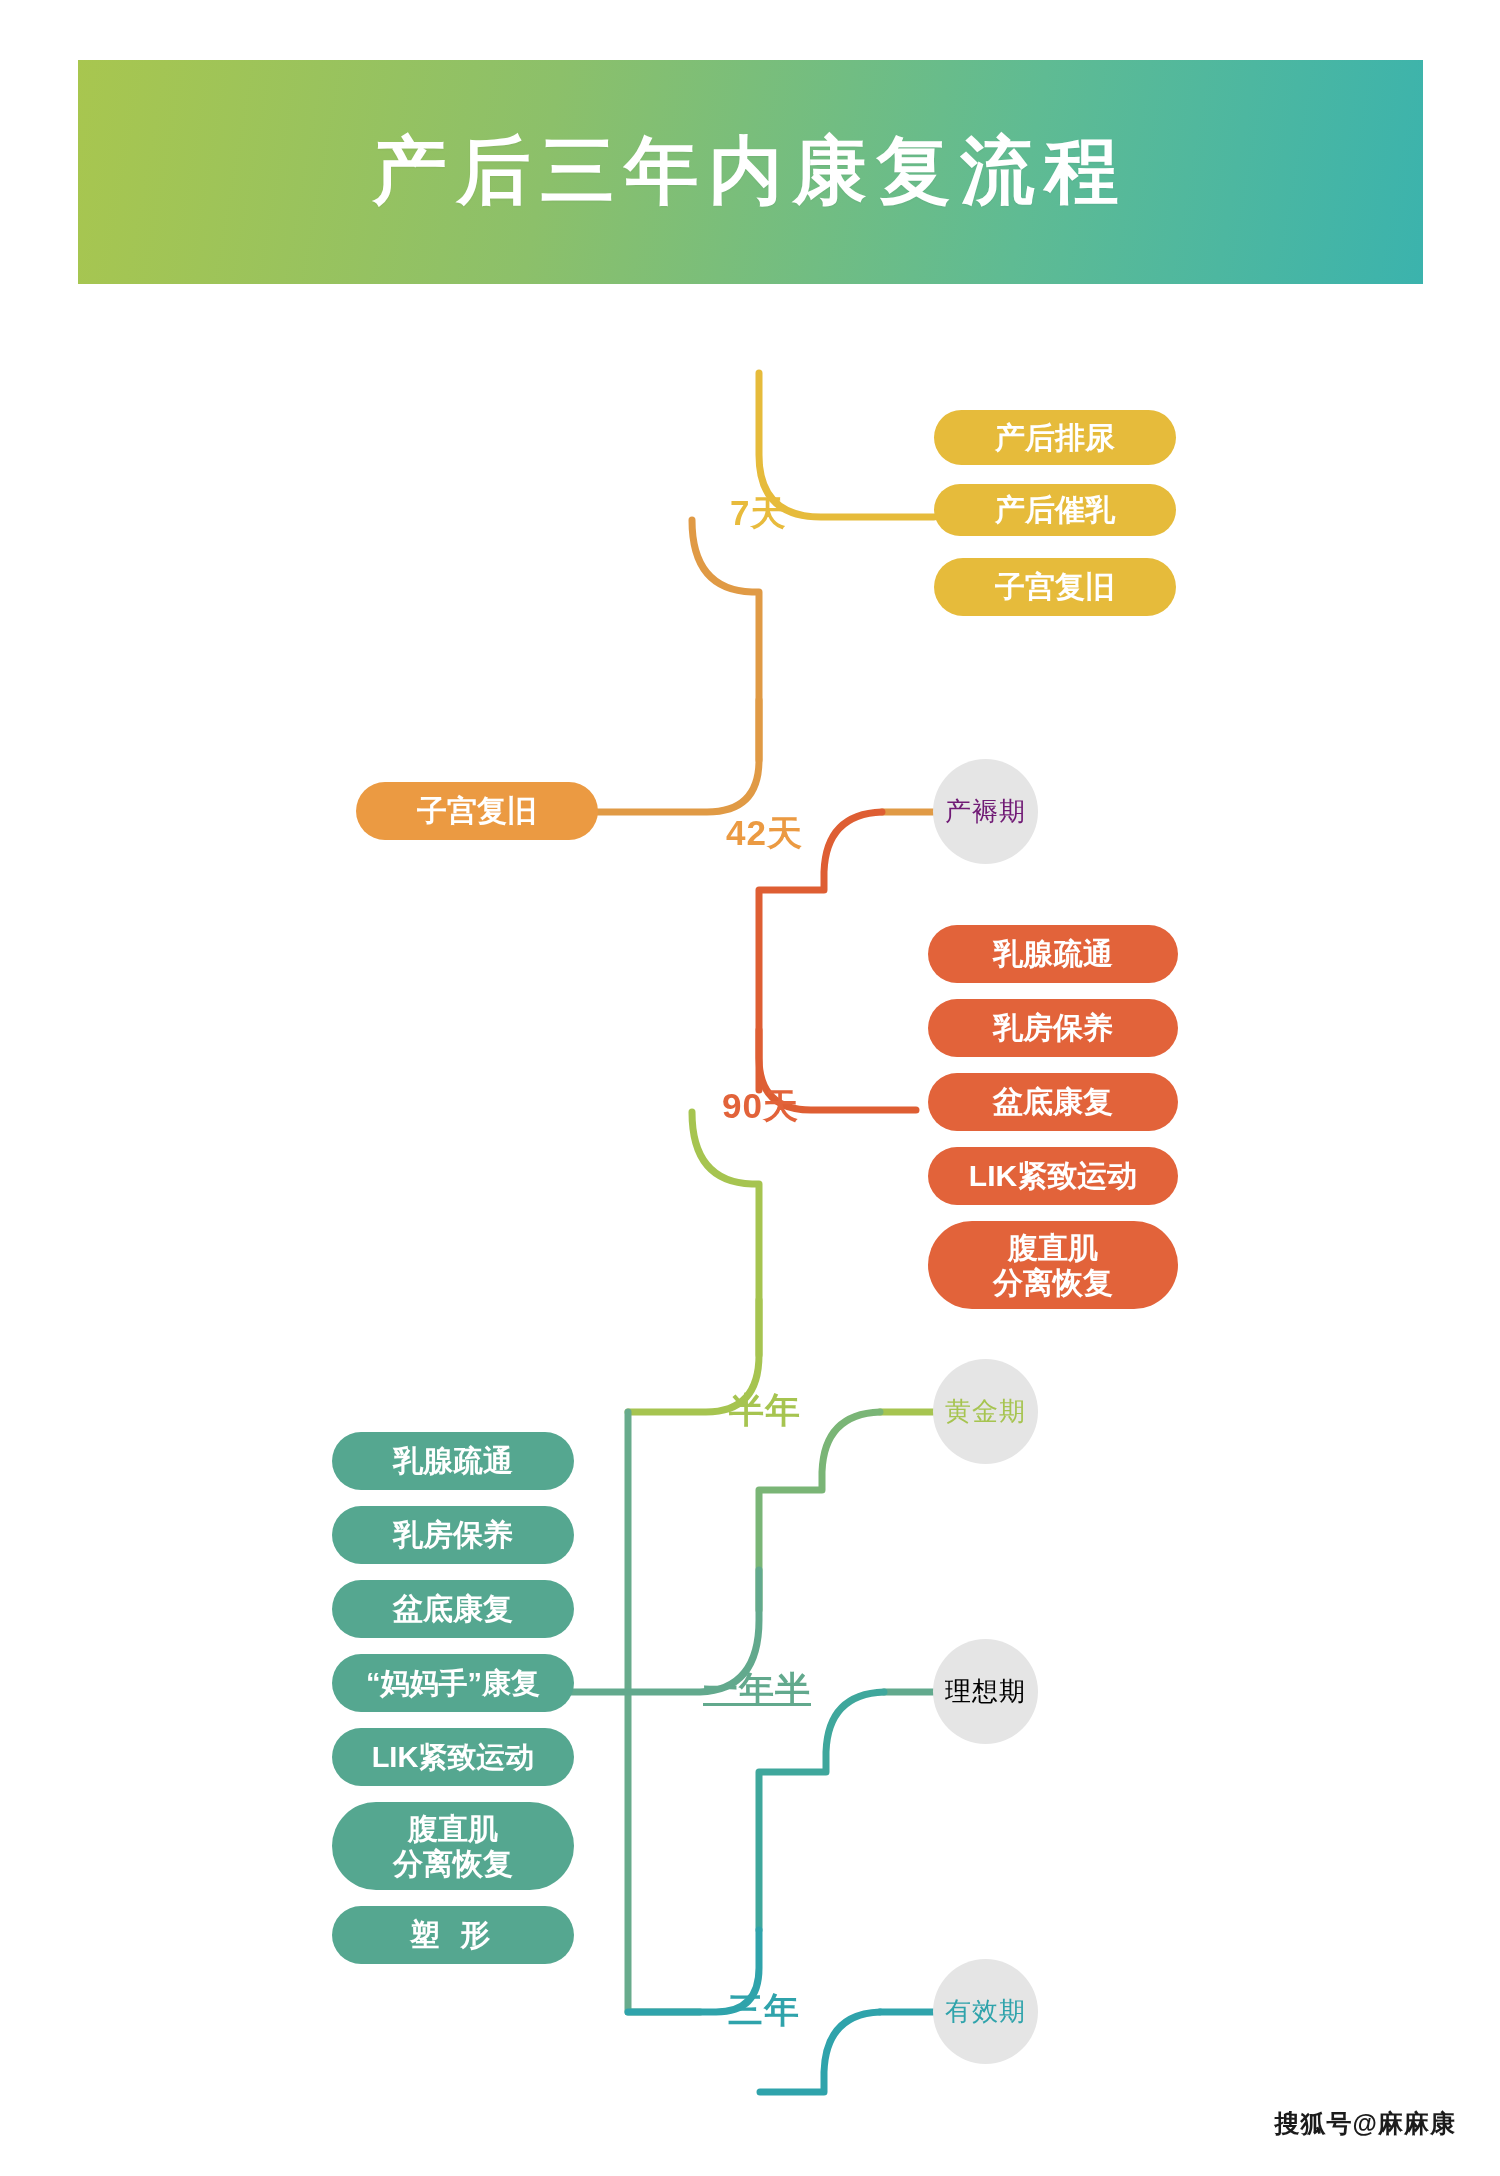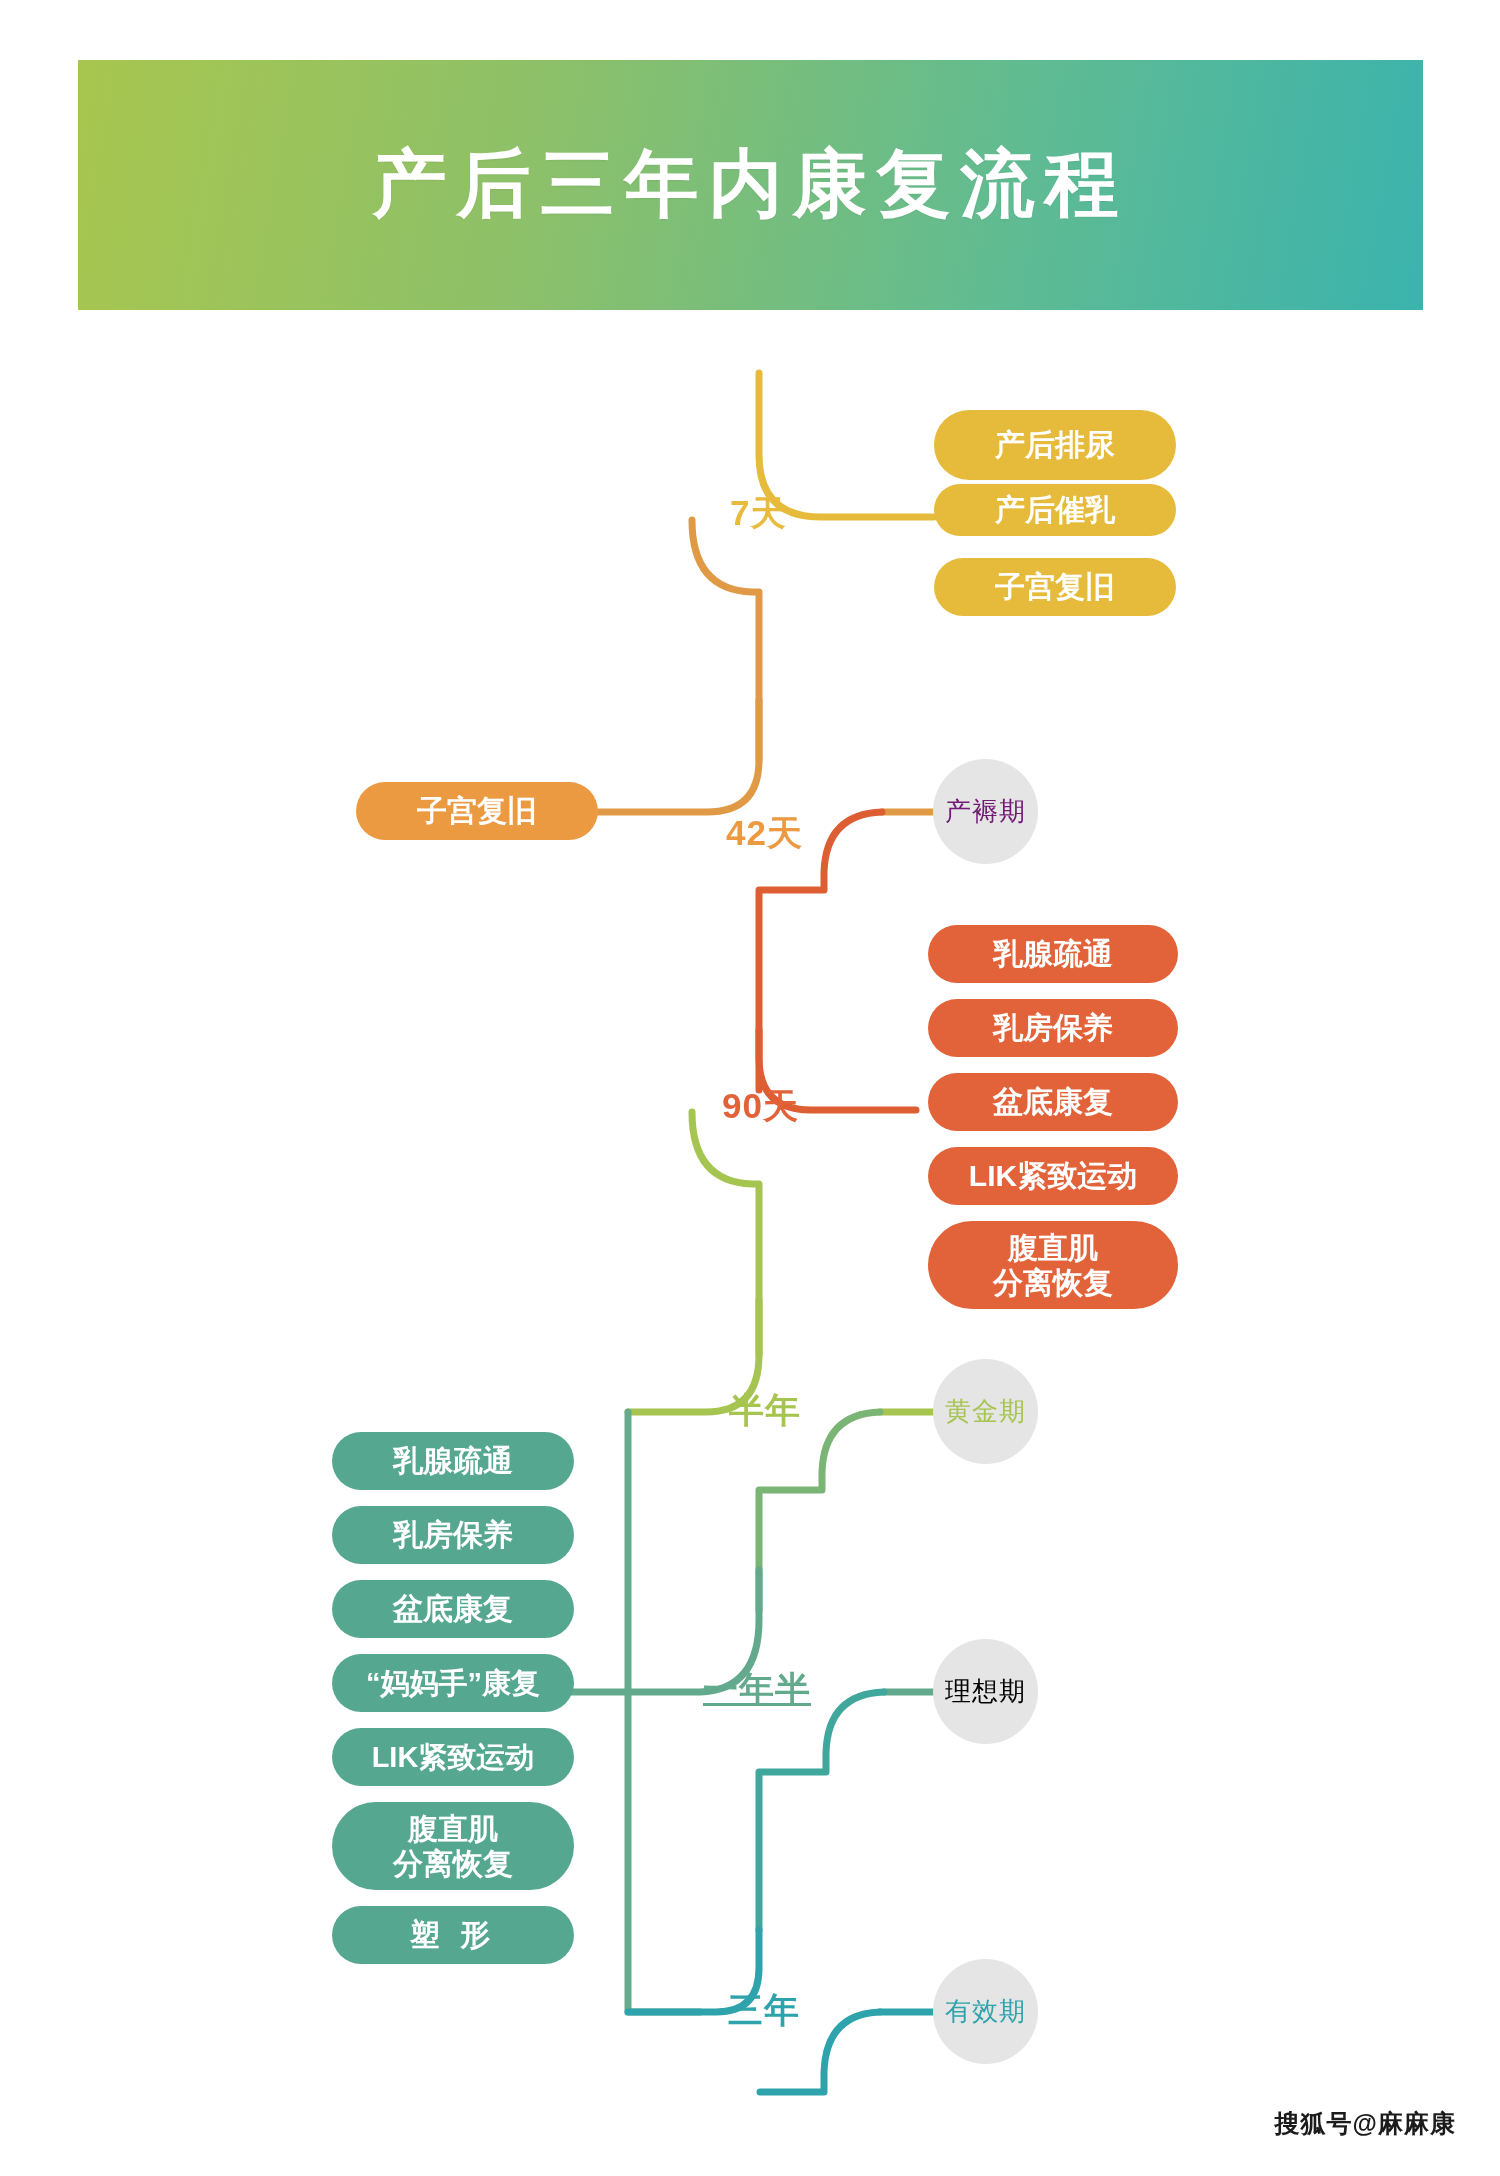--- a/index.html
+++ b/index.html
@@ -1,21 +1,21 @@
 <!DOCTYPE html>
 <html><head>
 <meta charset="utf-8">
 <style>
   html,body{margin:0;padding:0;background:#ffffff;}
   body{width:1500px;height:2176px;font-family:"Liberation Sans","DejaVu Sans",sans-serif;-webkit-font-smoothing:antialiased;}
   #stage{position:relative;width:1500px;height:2176px;overflow:hidden;background:#fff;}
 
   
   .banner{
-    position:absolute;left:78px;top:60px;width:1345px;height:250px;
+    position:absolute;left:78px;top:60px;width:1345px;height:224px;
     background:linear-gradient(100deg,#a8c64f 0%,#8cc06a 35%,#5fbb93 70%,#3bb3ad 100%);
     display:flex;align-items:center;justify-content:center;
   }
   .banner-title{
     color:#ffffff;font-size:74px;letter-spacing:10px;font-weight:700;
     font-family:"DejaVu Sans","Liberation Sans",sans-serif;
     text-shadow:0 1px 2px rgba(0,0,0,.05);
   }
 
   
@@ -126,21 +126,21 @@
   </div>
 
   <div class="stage-circle sc-mid" style="left:933px;top:1639px;">
     <span>理想期</span>
   </div>
 
   <div class="stage-circle sc-teal" style="left:933px;top:1959px;">
     <span>有效期</span>
   </div>
 
-  <div class="pill yellow" style="left:934px;top:410px;width:242px;height:70px;font-size:30px;">
+  <div class="pill yellow" style="left:934px;top:410px;width:242px;height:55px;font-size:30px;">
     <span>产后排尿</span>
   </div>
   <div class="pill yellow" style="left:934px;top:484px;width:242px;height:52px;font-size:30px;">
     <span>产后催乳</span>
   </div>
   <div class="pill yellow" style="left:934px;top:558px;width:242px;height:58px;font-size:30px;">
     <span>子宫复旧</span>
   </div>
 
   <div class="pill orange" style="left:356px;top:782px;width:242px;height:58px;font-size:30px;">

